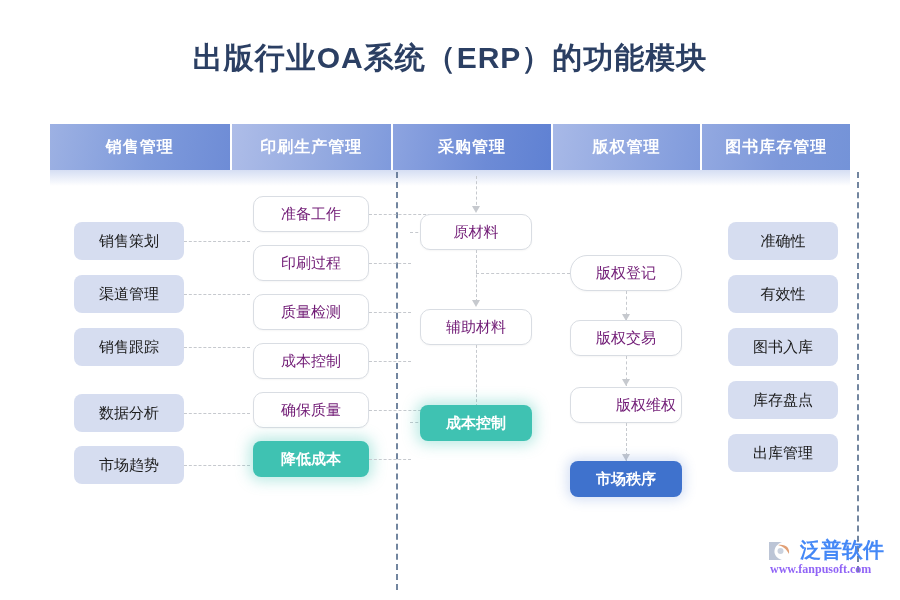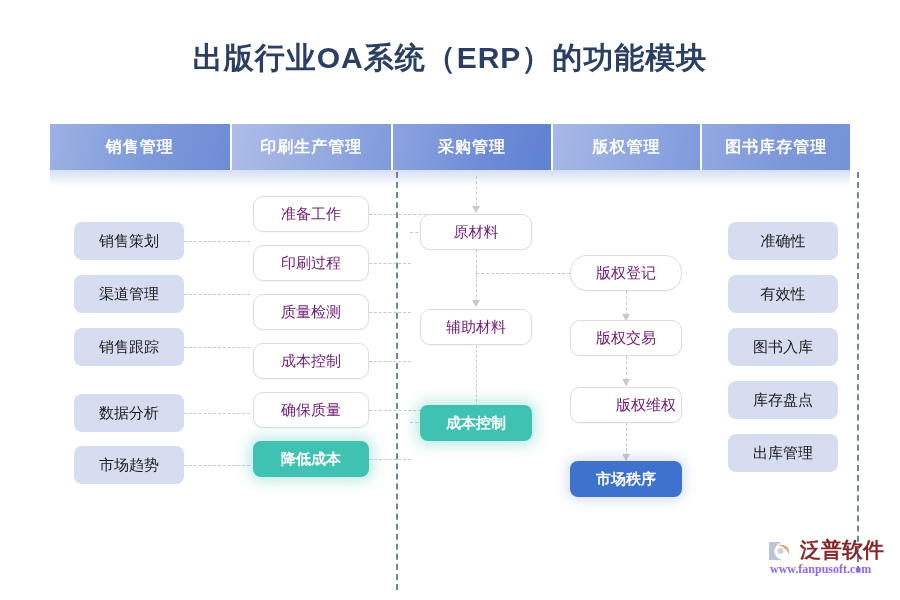--- a/index.html
+++ b/index.html
@@ -155,21 +155,21 @@
     width: 130px;
     height: 46px;
     opacity: 0.95;
   }
   .wm-text {
     position: absolute;
     left: 36px;
     top: 0px;
     font-size: 21px;
     font-weight: bold;
-    color: #7f1d1d;
+    color: #3b82f6;
     letter-spacing: 0px;
     white-space: nowrap;
   }
   .wm-url {
     position: absolute;
     left: 6px;
     top: 26px;
     font-size: 12px;
     font-weight: bold;
     color: #8b5cf6;

